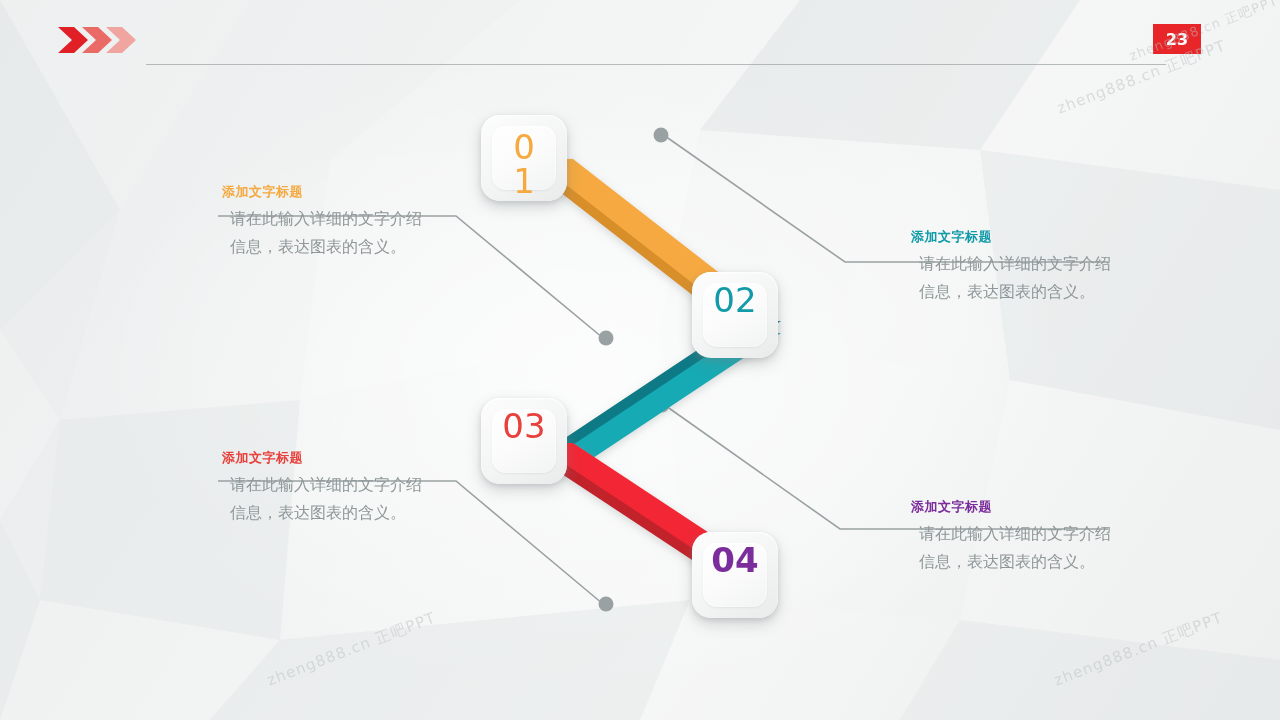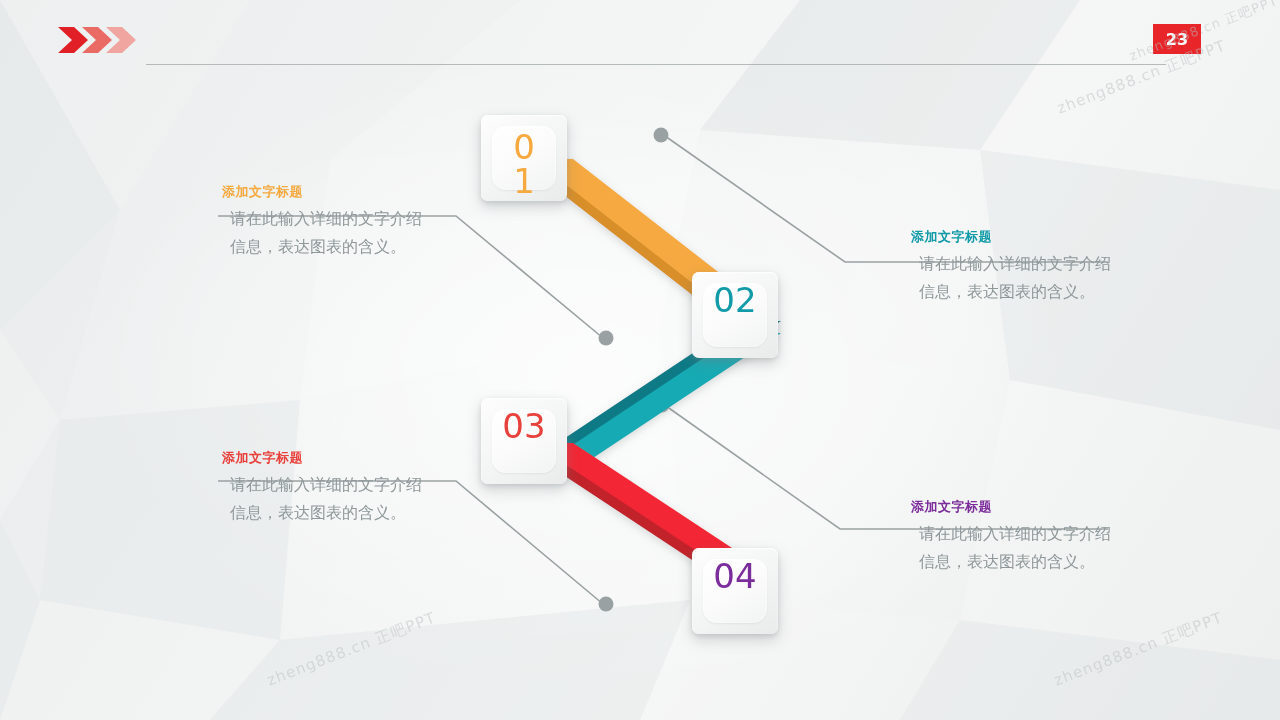--- a/index.html
+++ b/index.html
@@ -100,21 +100,21 @@
     inset: 0;
     width: 1280px;
     height: 720px;
   }
 
   
   .numbox {
     position: absolute;
     width: 86px;
     height: 86px;
-    border-radius: 7px;
+    border-radius: 19px;
     background: linear-gradient(145deg, #fdfdfd 0%, #f3f4f4 55%, #e9ebeb 100%);
     box-shadow:
       0 6px 14px rgba(120,128,130,0.30),
       0 2px 5px rgba(120,128,130,0.22),
       inset 0 1px 2px rgba(255,255,255,0.95);
     display: flex;
     align-items: center;
     justify-content: center;
   }
   .numbox .inner {
@@ -141,21 +141,21 @@
     width: 26px;
     line-height: 1.0;
     word-break: break-all;
     text-align: center;
     margin-top: 4px;
   }
 
   .box1 { left: 481px; top: 115px; }
   .box2 { left: 692px; top: 272px; }
   .box3 { left: 481px; top: 398px; }
-  .box4 { left: 692px; top: 548px; }
+  .box4 { left: 692px; top: 532px; font-weight: bold; }
 
   
   .tblock {
     position: absolute;
     width: 260px;
   }
   .tblock .heading {
     font-size: 13px;
     font-weight: bold;
     letter-spacing: 0.5px;

